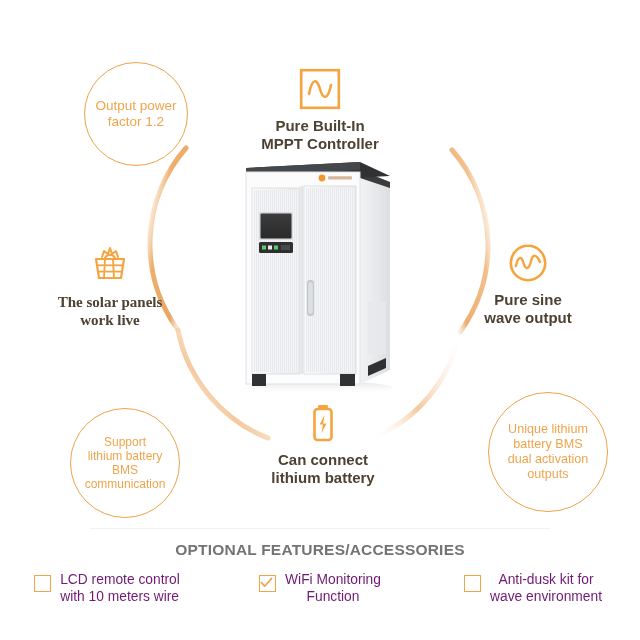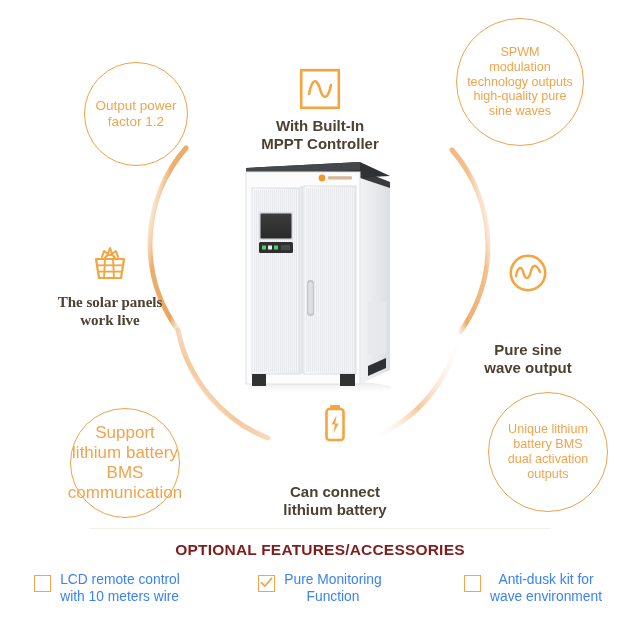--- a/index.html
+++ b/index.html
@@ -42,43 +42,43 @@
     justify-content: center;
     text-align: center;
     color: #f0a44d;
     line-height: 1.18;
     font-weight: 400;
   }
   .bubble span { display: block; padding: 0 4px; }
 
   #bubble-output-power { left: 84px;  top: 62px;  width: 104px; height: 104px; font-size: 13.5px; }
   #bubble-spwm        { left: 456px; top: 18px;  width: 128px; height: 128px; font-size: 12.6px; }
-  #bubble-bms-support { left: 70px;  top: 408px; width: 110px; height: 110px; font-size: 17px; }
+  #bubble-bms-support { left: 70px;  top: 408px; width: 110px; height: 110px; font-size: 12px; }
   #bubble-bms-dual    { left: 488px; top: 392px; width: 120px; height: 120px; font-size: 12.6px; }
 
   
   .feature {
     position: absolute;
     display: flex;
     flex-direction: column;
     align-items: center;
     text-align: center;
   }
   .feature .f-label {
     color: #4d4132;
     font-weight: bold;
     font-size: 15px;
     line-height: 1.22;
     margin-top: 7px;
     white-space: pre-line;
   }
   #feature-mppt     { left: 232px; top: 68px;  width: 176px; }
   #feature-solar    { left: 22px;  top: 244px; width: 176px; font-family: Liberation Serif, serif; }
-  #feature-sine     { left: 444px; top: 252px; width: 168px; gap: 40px; }
-  #feature-battery  { left: 252px; top: 402px; width: 166px; gap: 32px; }
+  #feature-sine     { left: 444px; top: 242px; width: 168px; }
+  #feature-battery  { left: 240px; top: 402px; width: 166px; }
 
   .icon-box { width: 42px; height: 42px; }
 
   
   #product {
     position: absolute;
     left: 228px;
     top: 152px;
     width: 180px;
     height: 250px;
@@ -92,21 +92,21 @@
     width: 640px;
   }
   #optional-divider {
     width: 460px;
     margin: 0 auto;
     height: 1px;
     background: #f4f0ea;
   }
   #optional-title {
     text-align: center;
-    color: #7f1d1d;
+    color: #737373;
     font-weight: bold;
     font-size: 15.5px;
     letter-spacing: 0.2px;
     margin-top: 12px;
   }
   #optional-list {
     display: flex;
     justify-content: center;
     align-items: flex-start;
     margin-top: 13px;
@@ -122,21 +122,21 @@
   .opt-box {
     width: 17px;
     height: 17px;
     min-width: 17px;
     border: 1.7px solid #f0a44d;
     box-sizing: border-box;
     margin-top: 3px;
     position: relative;
   }
   .opt-label {
-    color: #3b82f6;
+    color: #701a75;
     font-size: 13.8px;
     line-height: 1.2;
     text-align: center;
     white-space: pre-line;
   }
   .opt-item-left .opt-label { text-align: left; }
 </style>
 </head>
 <body>
 
@@ -238,48 +238,41 @@
       <rect x="24" y="222" width="14" height="12" fill="#2f3133"></rect>
       <rect x="112" y="222" width="15" height="12" fill="#2f3133"></rect>
       <polygon points="140,214 158,206 158,216 140,224" fill="#2f3133"></polygon>
     </svg>
   </div>
 
   <div class="bubble" id="bubble-output-power">
     <span style="white-space:pre-line">Output power
 factor 1.2</span>
   </div>
-  <div class="bubble" id="bubble-spwm">
-    <span style="white-space:pre-line">SPWM
-modulation
-technology outputs
-high-quality pure
-sine waves</span>
-  </div>
   <div class="bubble" id="bubble-bms-support">
     <span style="white-space:pre-line">Support
 lithium battery
 BMS
 communication</span>
   </div>
   <div class="bubble" id="bubble-bms-dual">
     <span style="white-space:pre-line">Unique lithium
 battery BMS
 dual activation
 outputs</span>
   </div>
 
   <div class="feature" id="feature-mppt">
     <span class="icon-box">
       <svg viewBox="0 0 42 42" width="42" height="42" xmlns="http://www.w3.org/2000/svg">
         <rect x="2.2" y="2.2" width="37.6" height="37.6" fill="none" stroke="#f5a43f" stroke-width="2.6"></rect>
         <path d="M 10 26 C 13 10, 18 10, 21 21 C 24 32, 29 32, 32 17" fill="none" stroke="#f5a43f" stroke-width="2.6" stroke-linecap="round"></path>
       </svg>
     </span>
-    <div class="f-label">With Built-In
+    <div class="f-label">Pure Built-In
 MPPT Controller</div>
   </div>
 
   <div class="feature" id="feature-solar">
     <span class="icon-box">
       <svg viewBox="0 0 42 42" width="42" height="42" xmlns="http://www.w3.org/2000/svg">
         <path d="M 13 13 L 15 7 L 19 10 L 21 4 L 23 10 L 27 7 L 29 13" fill="none" stroke="#f5a43f" stroke-width="2" stroke-linejoin="round" stroke-linecap="round"></path>
         <path d="M 16 14 A 5.5 5.5 0 0 1 26 14" fill="none" stroke="#f5a43f" stroke-width="2" stroke-linecap="round"></path>
         <path d="M 7 15 L 35 15 L 32 34 L 10 34 Z" fill="none" stroke="#f5a43f" stroke-width="2.2" stroke-linejoin="round"></path>
         <line x1="8.4" y1="21.3" x2="33.6" y2="21.3" stroke="#f5a43f" stroke-width="1.8"></line>
@@ -325,21 +318,21 @@
         <span class="opt-label">LCD remote control
 with 10 meters wire</span>
       </div>
 
       <div class="opt-item">
         <span class="opt-box">
           <svg viewBox="0 0 17 17" width="17" height="17" style="position:absolute;left:-1.7px;top:-1.7px" xmlns="http://www.w3.org/2000/svg">
             <path d="M 3.4 8.6 L 6.8 12.2 L 13.6 4.4" fill="none" stroke="#f0a44d" stroke-width="1.7" stroke-linecap="round" stroke-linejoin="round"></path>
           </svg>
         </span>
-        <span class="opt-label">Pure Monitoring
+        <span class="opt-label">WiFi Monitoring
 Function</span>
       </div>
 
       <div class="opt-item">
         <span class="opt-box"></span>
         <span class="opt-label">Anti-dusk kit for
 wave environment</span>
       </div>
 
     </div>

